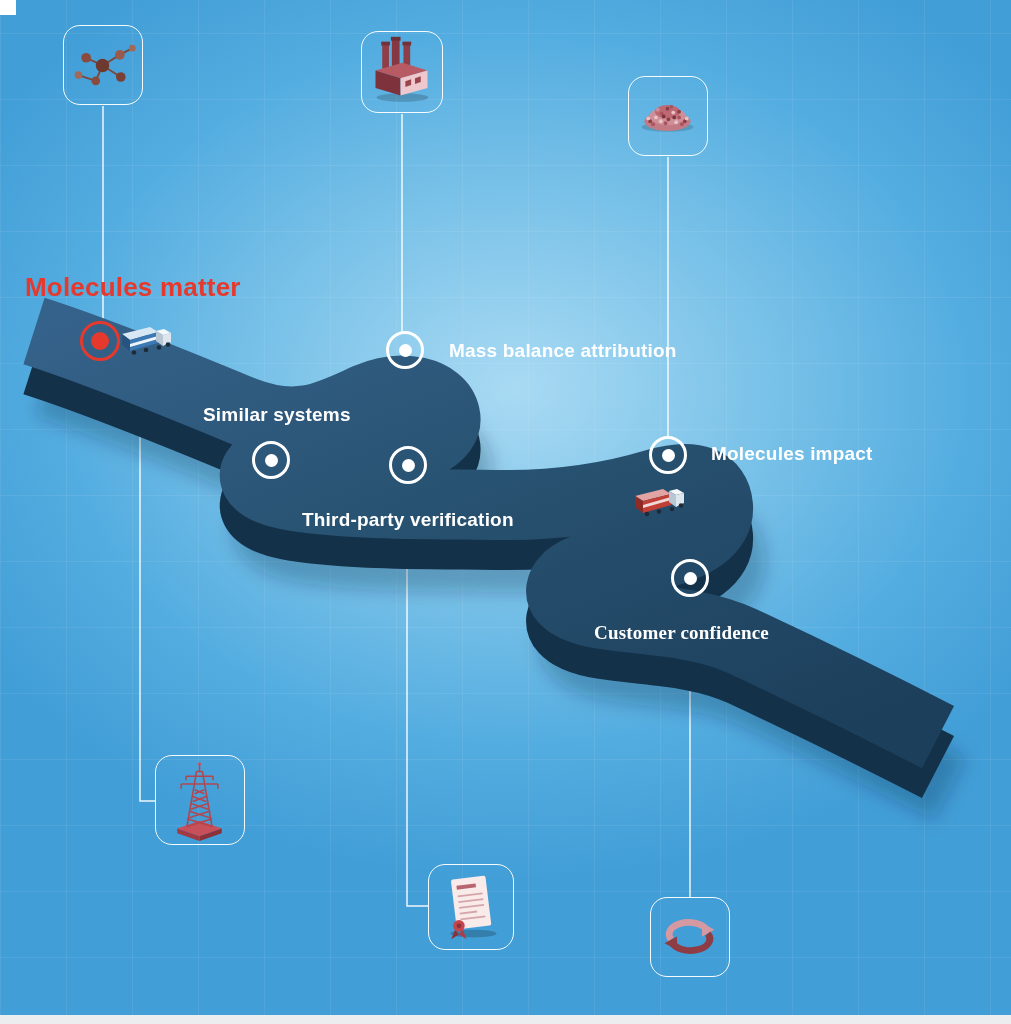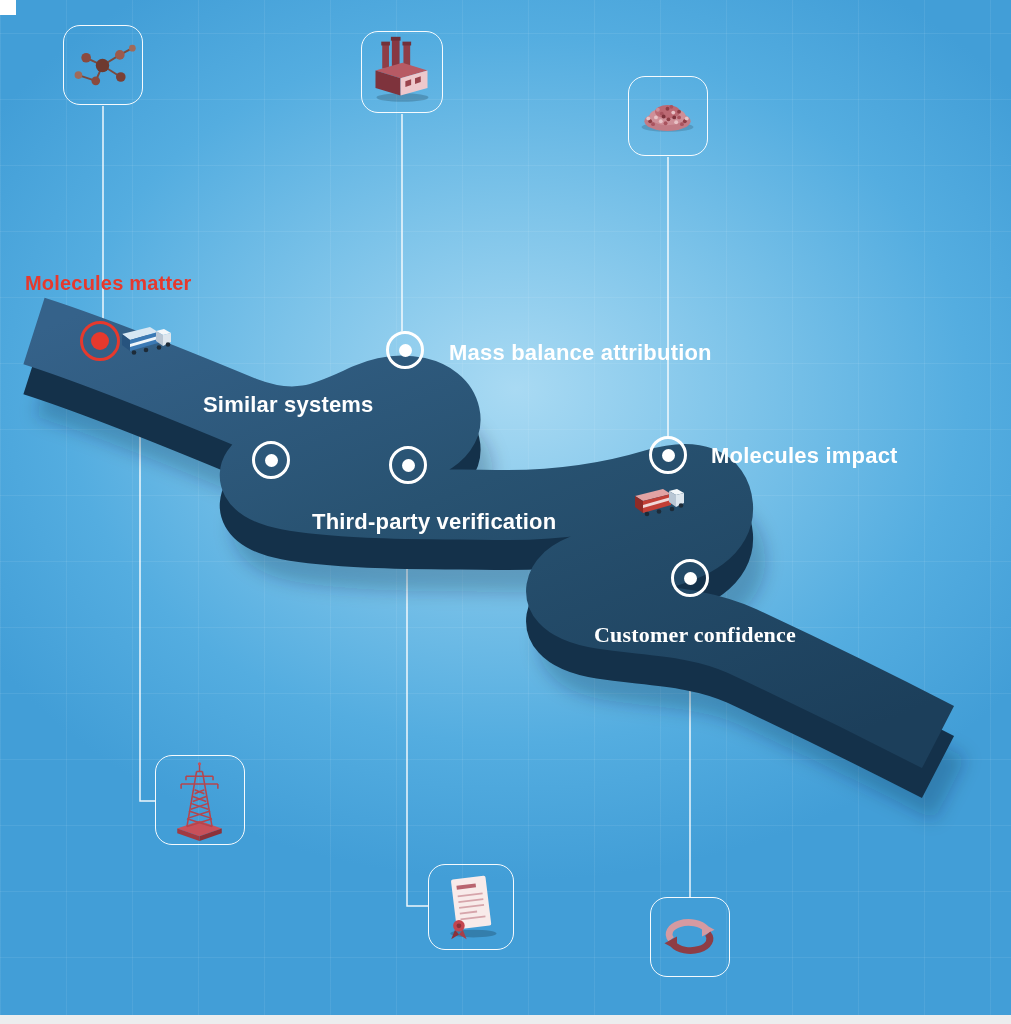--- a/index.html
+++ b/index.html
@@ -13,22 +13,22 @@
     background-color:#54ade0;
   }
   .art{position:absolute;left:0;top:0;}
   .icon-box{position:absolute;border:1.5px solid rgba(255,255,255,.95);border-radius:17px;box-sizing:border-box;}
   .icon-box svg{display:block;}
   .marker{position:absolute;width:38px;height:38px;box-sizing:border-box;border:3px solid #fff;border-radius:50%;
     display:flex;align-items:center;justify-content:center;}
   .marker .dot{width:13px;height:13px;border-radius:50%;background:#fff;}
   .marker.red{width:40px;height:40px;border-color:#e6392d;}
   .marker.red .dot{width:18px;height:18px;background:#e6392d;}
-  .label{position:absolute;font-weight:700;font-size:22px;color:#ffffff;white-space:nowrap;letter-spacing:.2px;}
-  .label.start{color:#e6392d;font-size:20px;}
+  .label{position:absolute;font-weight:700;font-size:19px;color:#ffffff;white-space:nowrap;letter-spacing:.2px;}
+  .label.start{color:#e6392d;font-size:26px;}
   .bottom-strip{position:absolute;left:0;bottom:0;width:100%;height:9px;background:#ecedee;}
   .corner{position:absolute;left:0;top:0;width:16px;height:15px;background:#ffffff;}
 </style>
 </head>
 <body>
 
 <div class="stage">
 
   <svg class="art" width="1011" height="1024" viewBox="0 0 1011 1024">
     <defs>
@@ -209,20 +209,20 @@
     </div>
   <div class="marker" style="left:649px;top:436px;">
       <span class="dot"></span>
     </div>
   <div class="marker" style="left:671px;top:559px;">
       <span class="dot"></span>
     </div>
 
   <div class="label start" style="left:25px;top:272px;">Molecules matter</div>
   <div class="label" style="left:449px;top:340px;">Mass balance attribution</div>
-  <div class="label" style="left:203px;top:392px;">Similar systems</div>
-  <div class="label" style="left:312px;top:509px;">Third-party verification</div>
+  <div class="label" style="left:203px;top:404px;">Similar systems</div>
+  <div class="label" style="left:302px;top:509px;">Third-party verification</div>
   <div class="label" style="left:711px;top:443px;">Molecules impact</div>
   <div class="label" style="left:594px;top:622px;font-family:Liberation Serif, serif;">Customer confidence</div>
 
   <div class="corner"></div>
   <div class="bottom-strip"></div>
 </div>
 
 </body></html>

